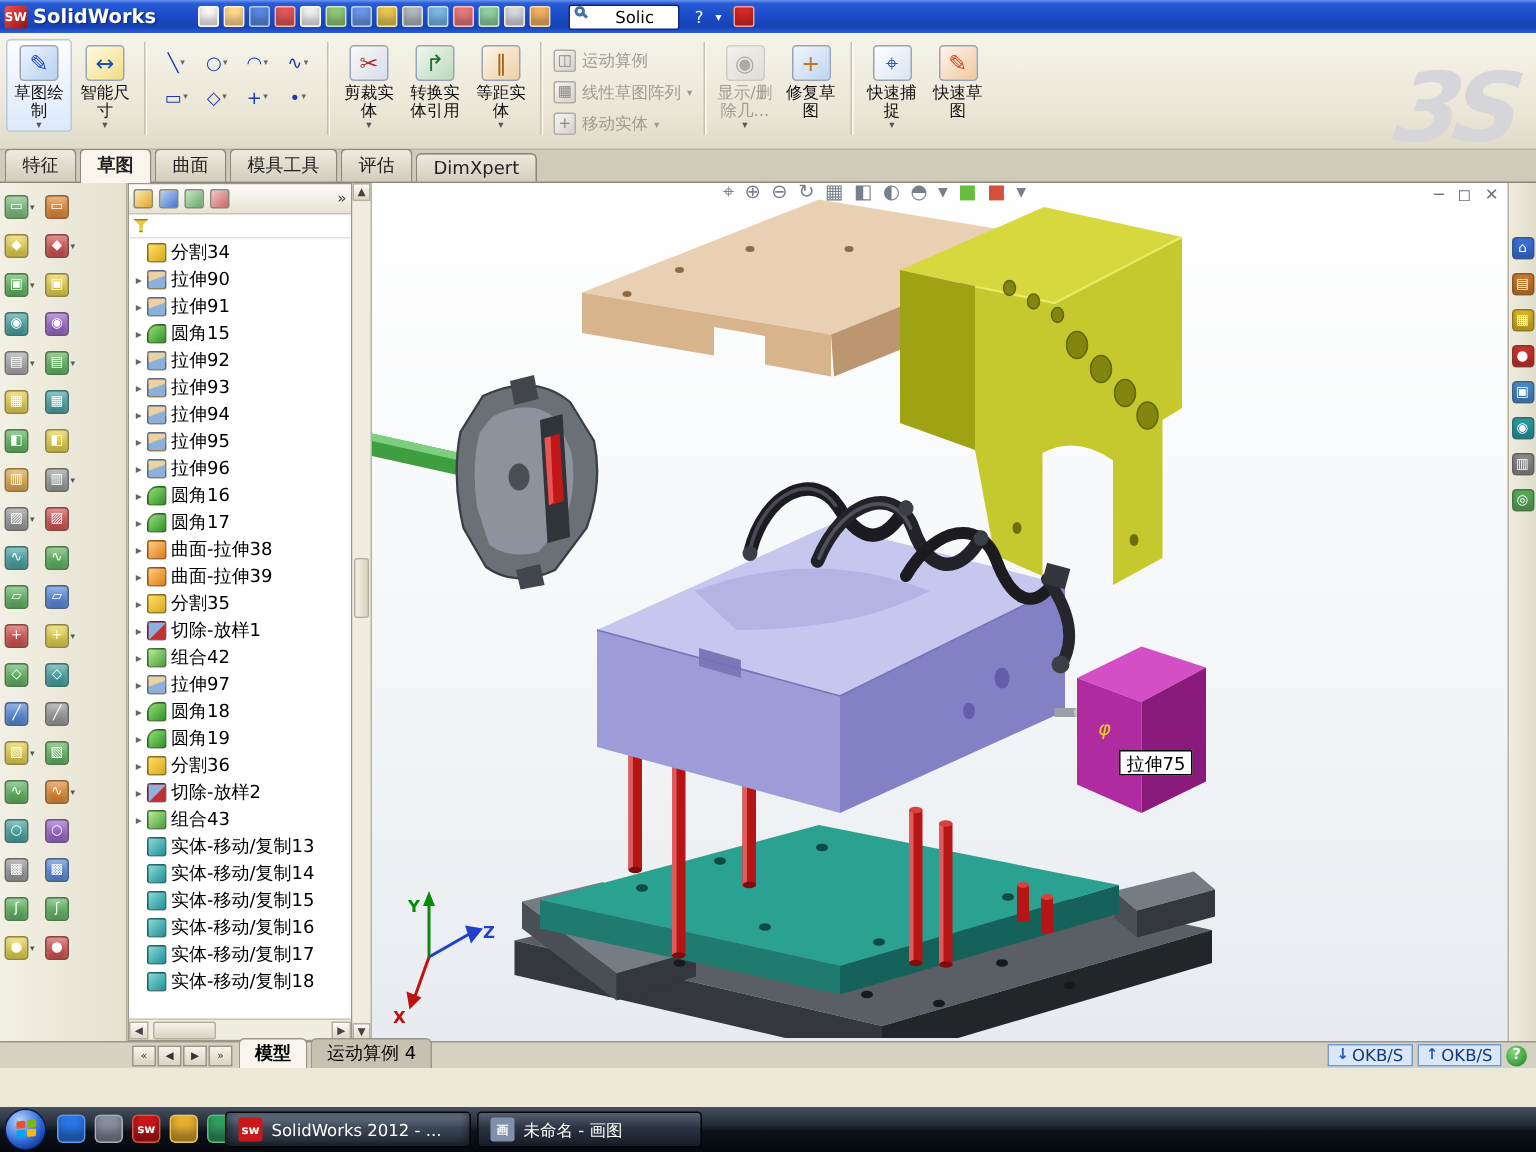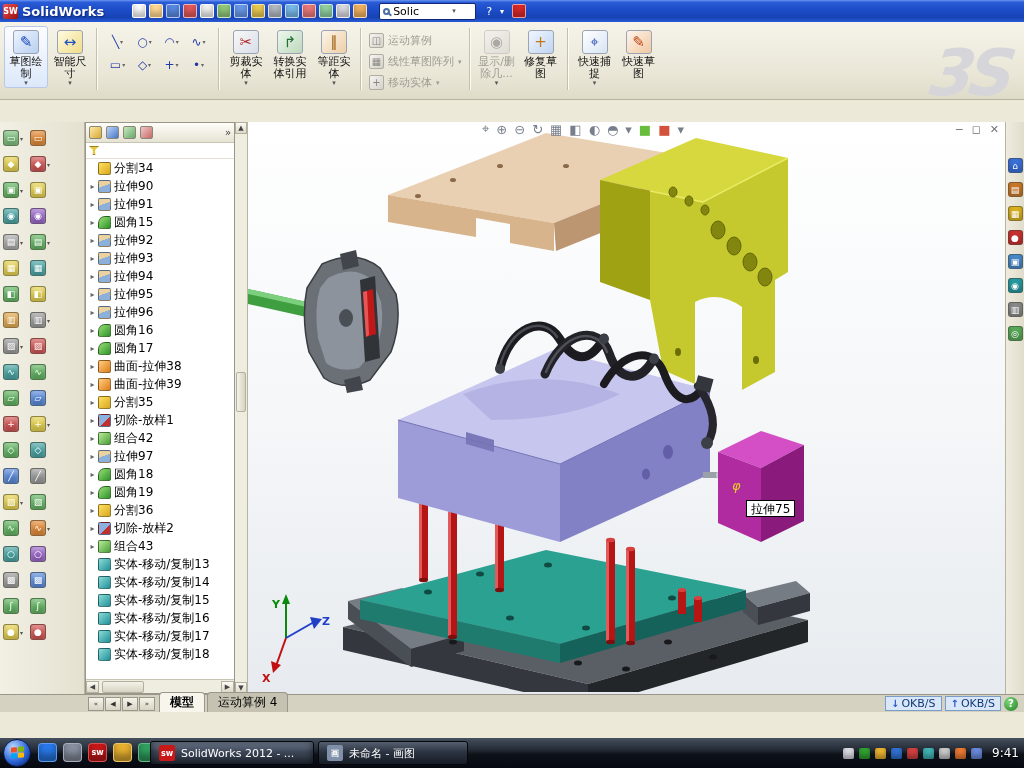--- a/index.html
+++ b/index.html
@@ -8,22 +8,22 @@
 
   
   .titlebar{position:absolute;left:0;top:0;width:1024px;height:22px;display:flex;align-items:center;
     background:linear-gradient(180deg,#6a96f0 0%,#2a5cd8 10%,#1c4cc8 45%,#1643b4 80%,#2a5cd8 100%);color:#fff}
   .app-icon{width:15px;height:15px;margin:0 4px 0 3px;border-radius:2px;background:linear-gradient(135deg,#f05050,#981010);
     display:flex;align-items:center;justify-content:center;font-size:8px;font-weight:bold;flex:none}
   .logo{font-weight:bold;font-size:13px;text-shadow:1px 1px 1px #10287a;margin-right:14px;white-space:nowrap}
   .menu{padding:0 7px;height:22px;line-height:22px;white-space:nowrap;cursor:default}
   .std-icons{display:flex;align-items:center;gap:3px;margin-left:14px}
   .chicklet{width:14px;height:14px;border-radius:2px;border:1px solid rgba(255,255,255,.55);box-shadow:inset 0 -5px 5px rgba(0,0,0,.25)}
-  .search{display:flex;align-items:center;gap:3px;background:#fff;border:1px solid #10287a;border-radius:2px;
-    height:17px;width:97px;margin-left:12px;padding:0 3px;color:#222}
+  .search{display:flex;gap:20px;background:#fff;border:1px solid #10287a;border-radius:2px;
+    height:17px;width:74px;margin-left:12px;padding:0 3px;color:#222}
   .mag{width:7px;height:7px;border:2px solid #4a6fa5;border-radius:50%;position:relative;flex:none}
   .mag:after{content:"";position:absolute;width:5px;height:2px;background:#4a6fa5;transform:rotate(45deg);right:-4px;bottom:-2px}
   .search input{border:none;outline:none;width:56px;font-size:11px;font-family:inherit;background:transparent}
   .tb-right{display:flex;align-items:center;gap:8px;margin-left:10px}
   .tb-right .gl{font-size:11px}
 
   
   .main-toolbar{position:absolute;left:0;top:22px;width:1024px;height:78px;display:flex;align-items:flex-start;
     background:linear-gradient(180deg,#f6f4ea,#e9e6d6 70%,#dfdbc9);border-bottom:1px solid #b8b4a2;padding:4px 2px 0 4px}
   .watermark{position:absolute;right:14px;top:14px;font-size:64px;font-weight:bold;font-style:italic;
@@ -308,20 +308,41 @@
       <span>捉</span>
       <span class="barr">▾</span>
     </div>
     <div class="tbtn">
       <div class="ticon ti-quick">✎</div>
       <span>快速草</span>
       <span>图</span>
     </div>
   </div>
 
+  <div class="tabbar">
+
+  <div class="tab">
+      <span>特征</span>
+    </div>
+      <div class="tab active">
+      <span>草图</span>
+    </div>
+      <div class="tab">
+      <span>曲面</span>
+    </div>
+      <div class="tab">
+      <span>模具工具</span>
+    </div>
+      <div class="tab">
+      <span>评估</span>
+    </div>
+      <div class="tab">
+      <span>DimXpert</span>
+    </div>
+    </div>
 
   <div class="left-strip">
     <div class="lcol">
 
     <div class="ltool">
         <span class="chip" style="background: rgb(125, 189, 125);">
             <i style="font-style:normal">▭</i>
           </span>
         <span class="larr">▾</span>
       </div>
@@ -1015,30 +1036,15 @@
 
     <div class="twin twin1">
         <span class="wi" style="background: rgb(200, 24, 24);">sw</span>
         <span>SolidWorks 2012 - ...</span>
       </div>
         <div class="twin twin2">
         <span class="wi" style="background: rgb(128, 144, 168);">画</span>
         <span>未命名 - 画图</span>
       </div>
       </div>
-    <div class="tray">
-      <span style="display:flex;gap:5px;align-items:center">
-
-      <span class="tri" style="background: rgb(216, 216, 224);"></span>
-          <span class="tri" style="background: rgb(48, 160, 48);"></span>
-          <span class="tri" style="background: rgb(232, 176, 48);"></span>
-          <span class="tri" style="background: rgb(48, 112, 208);"></span>
-          <span class="tri" style="background: rgb(208, 64, 64);"></span>
-          <span class="tri" style="background: rgb(64, 176, 176);"></span>
-          <span class="tri" style="background: rgb(200, 200, 200);"></span>
-          <span class="tri" style="background: rgb(232, 120, 48);"></span>
-          <span class="tri" style="background: rgb(104, 136, 216);"></span>
-        </span>
-      <span class="clock">9:41</span>
-    </div>
   </div>
 
 </div>
 
 </body></html>

